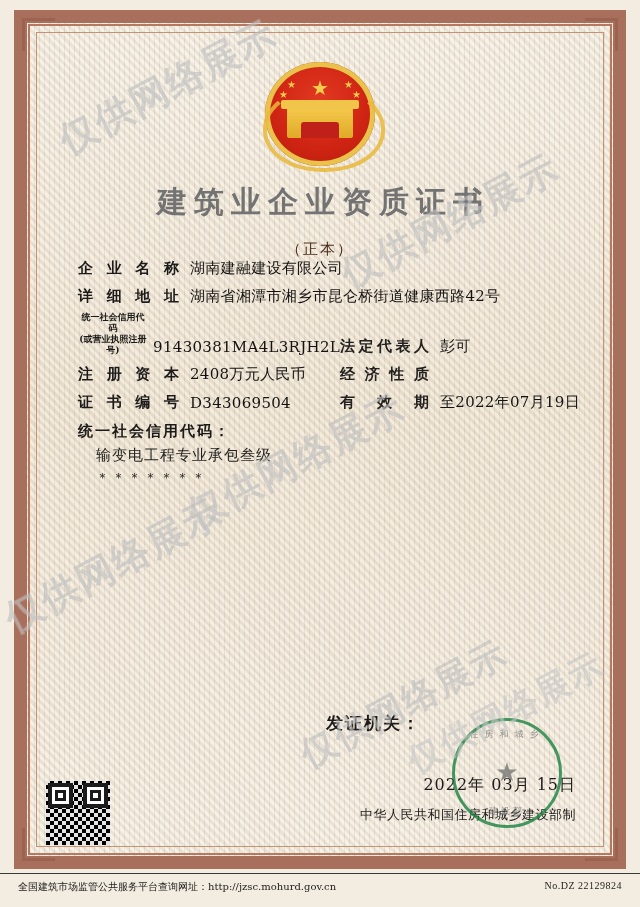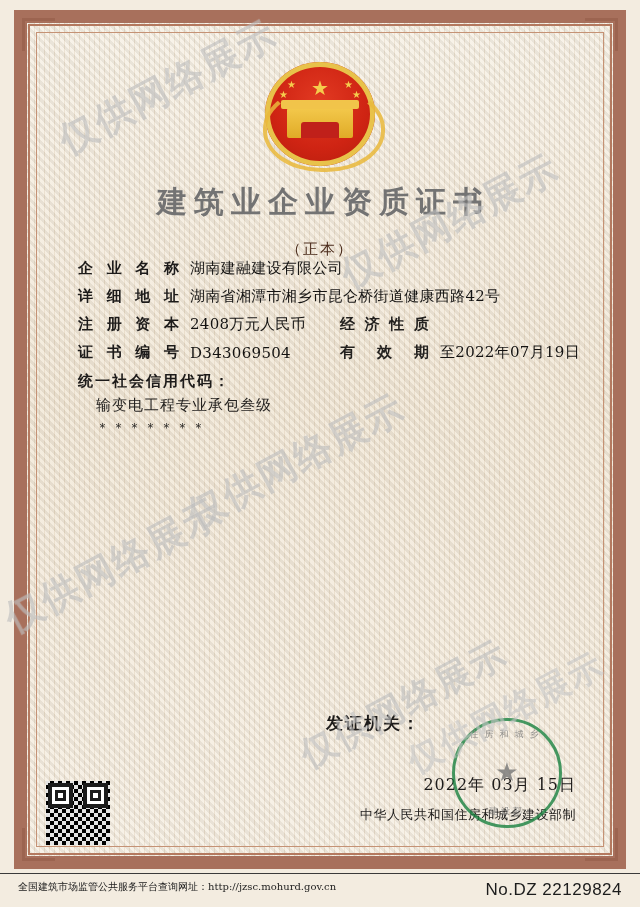--- a/index.html
+++ b/index.html
@@ -362,23 +362,23 @@
     left: 18px;
     top: 6px;
     font-size: 10px;
     color: #1c1c1c;
     font-family: "DejaVu Serif", serif;
   }
   .footer-right {
     position: absolute;
     right: 18px;
     top: 6px;
-    font-size: 17px;
+    font-size: 10px;
     color: #1c1c1c;
-    font-family: Liberation Sans, sans-serif;
+    font-family: Liberation Serif, serif;
     letter-spacing: 0.5px;
   }
 
   
   .wm {
     position: absolute;
     font-family: "DejaVu Serif", serif;
     font-size: 38px;
     font-weight: bold;
     color: rgba(120,120,120,0.30);
@@ -430,20 +430,35 @@
       <div class="sep"></div>
       <div class="val">湖南建融建设有限公司</div>
     </div>
 
     <div class="row">
       <div class="lbl">详细地址</div>
       <div class="sep"></div>
       <div class="val">湖南省湘潭市湘乡市昆仑桥街道健康西路42号</div>
     </div>
 
+    <div class="row row-2col">
+      <div class="col-a">
+        <div class="uscc-lbl">
+          <div>统一社会信用代码</div>
+          <div>(或营业执照注册号)</div>
+        </div>
+        <div class="sep"></div>
+        <div class="val">91430381MA4L3RJH2L</div>
+      </div>
+      <div class="col-b">
+        <div class="lbl-b">法定代表人</div>
+        <div class="sep"></div>
+        <div class="val">彭可</div>
+      </div>
+    </div>
 
     <div class="row row-2col">
       <div class="col-a">
         <div class="lbl">注册资本</div>
         <div class="sep"></div>
         <div class="val">2408万元人民币</div>
       </div>
       <div class="col-b">
         <div class="lbl-b">经济性质</div>
         <div class="sep"></div>

